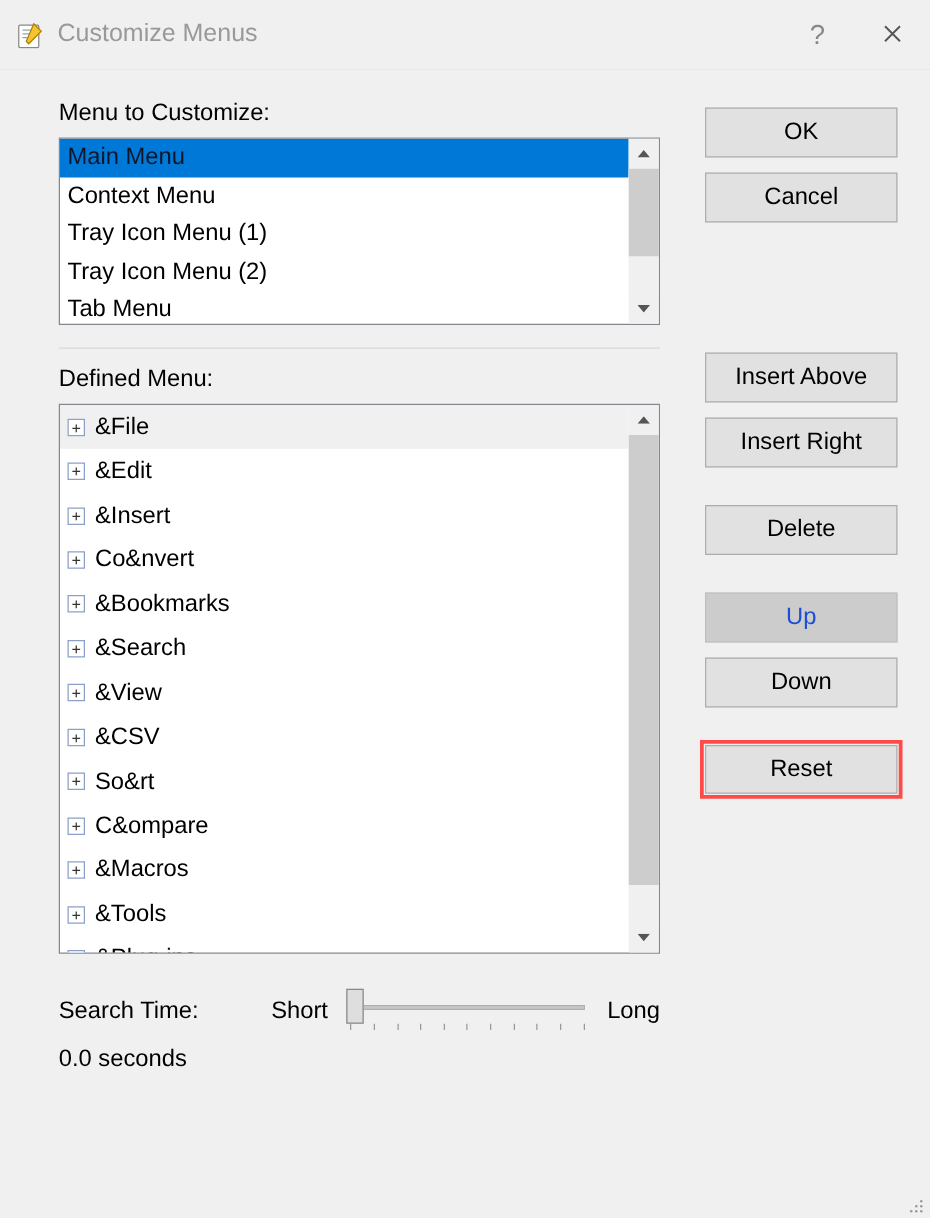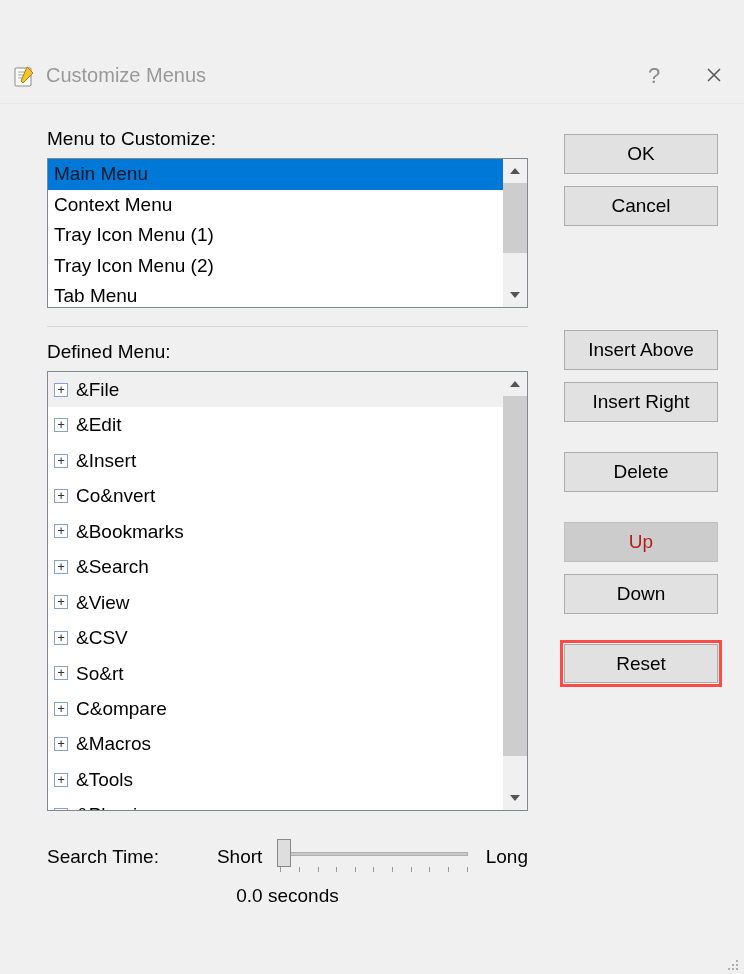--- a/index.html
+++ b/index.html
@@ -14,21 +14,20 @@
     overflow: hidden;
   }
 
   
   .titlebar {
     height: 56px;
     display: flex;
     align-items: center;
     padding-left: 12px;
     border-bottom: 1px solid #e8e8e8;
-    margin-top: 48px;
   }
   .app-icon {
     width: 24px; height: 24px; margin-right: 10px;
     display: inline-flex; align-items: center; justify-content: center;
   }
   .title-text { color: #999; font-size: 20px; }
   .title-spacer { flex: 1; }
   .title-btn {
     width: 60px; height: 56px;
     display: flex; align-items: center; justify-content: center;
@@ -124,21 +123,21 @@
   .btn {
     height: 40px;
     background: #e1e1e1;
     border: 1px solid #adadad;
     display: flex; align-items: center; justify-content: center;
     font-size: 19px;
     margin-bottom: 12px;
     cursor: pointer;
     user-select: none;
   }
-  .btn.disabled { color: #b91c1c; background: #ccc; border-color: #bfbfbf; cursor: default; }
+  .btn.disabled { color: #1d4ed8; background: #ccc; border-color: #bfbfbf; cursor: default; }
   .gap-s { margin-bottom: 104px; }
   .gap-m { margin-bottom: 30px; }
 
   .btn.highlight {
     outline: 3px solid #ff4a4a;
     outline-offset: 1px;
     height: 39px;
   }
 
   
@@ -167,21 +166,21 @@
     width: 14px; height: 28px;
     background: #dedede;
     border: 1px solid #888;
   }
   .ticks {
     position: absolute;
     left: 0; right: 0; top: 28px;
     display: flex; justify-content: space-between;
   }
   .ticks span { width:1px; height:5px; background:#999; display:inline-block;}
-  .delay-value { text-align: center; margin-top: 10px; }
+  .delay-value { margin-top: 10px; }
 
   
   .grip {
     position: absolute;
     right: 4px; bottom: 2px;
     width: 16px; height: 16px;
     color: #b0b0b0;
   }
   .grip svg { display:block; }
 </style>

